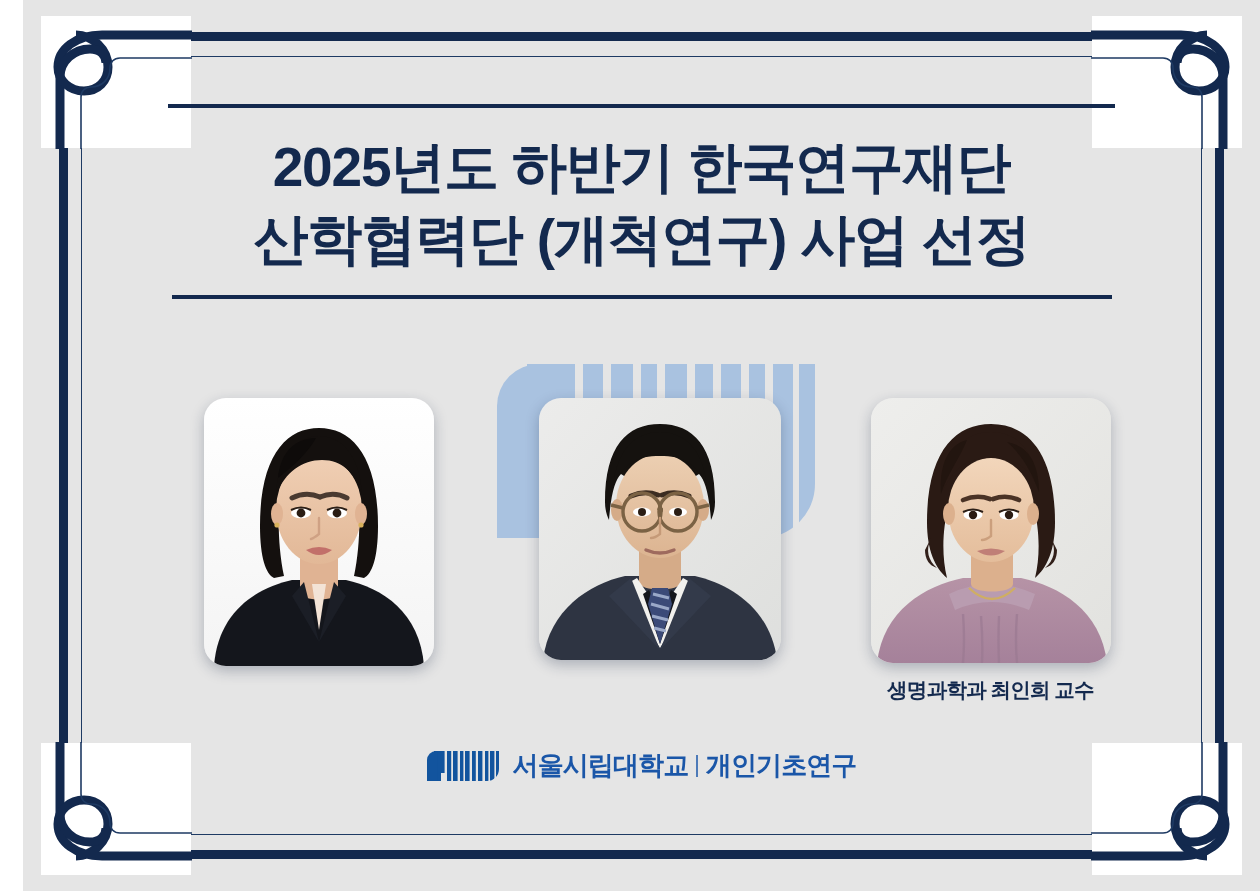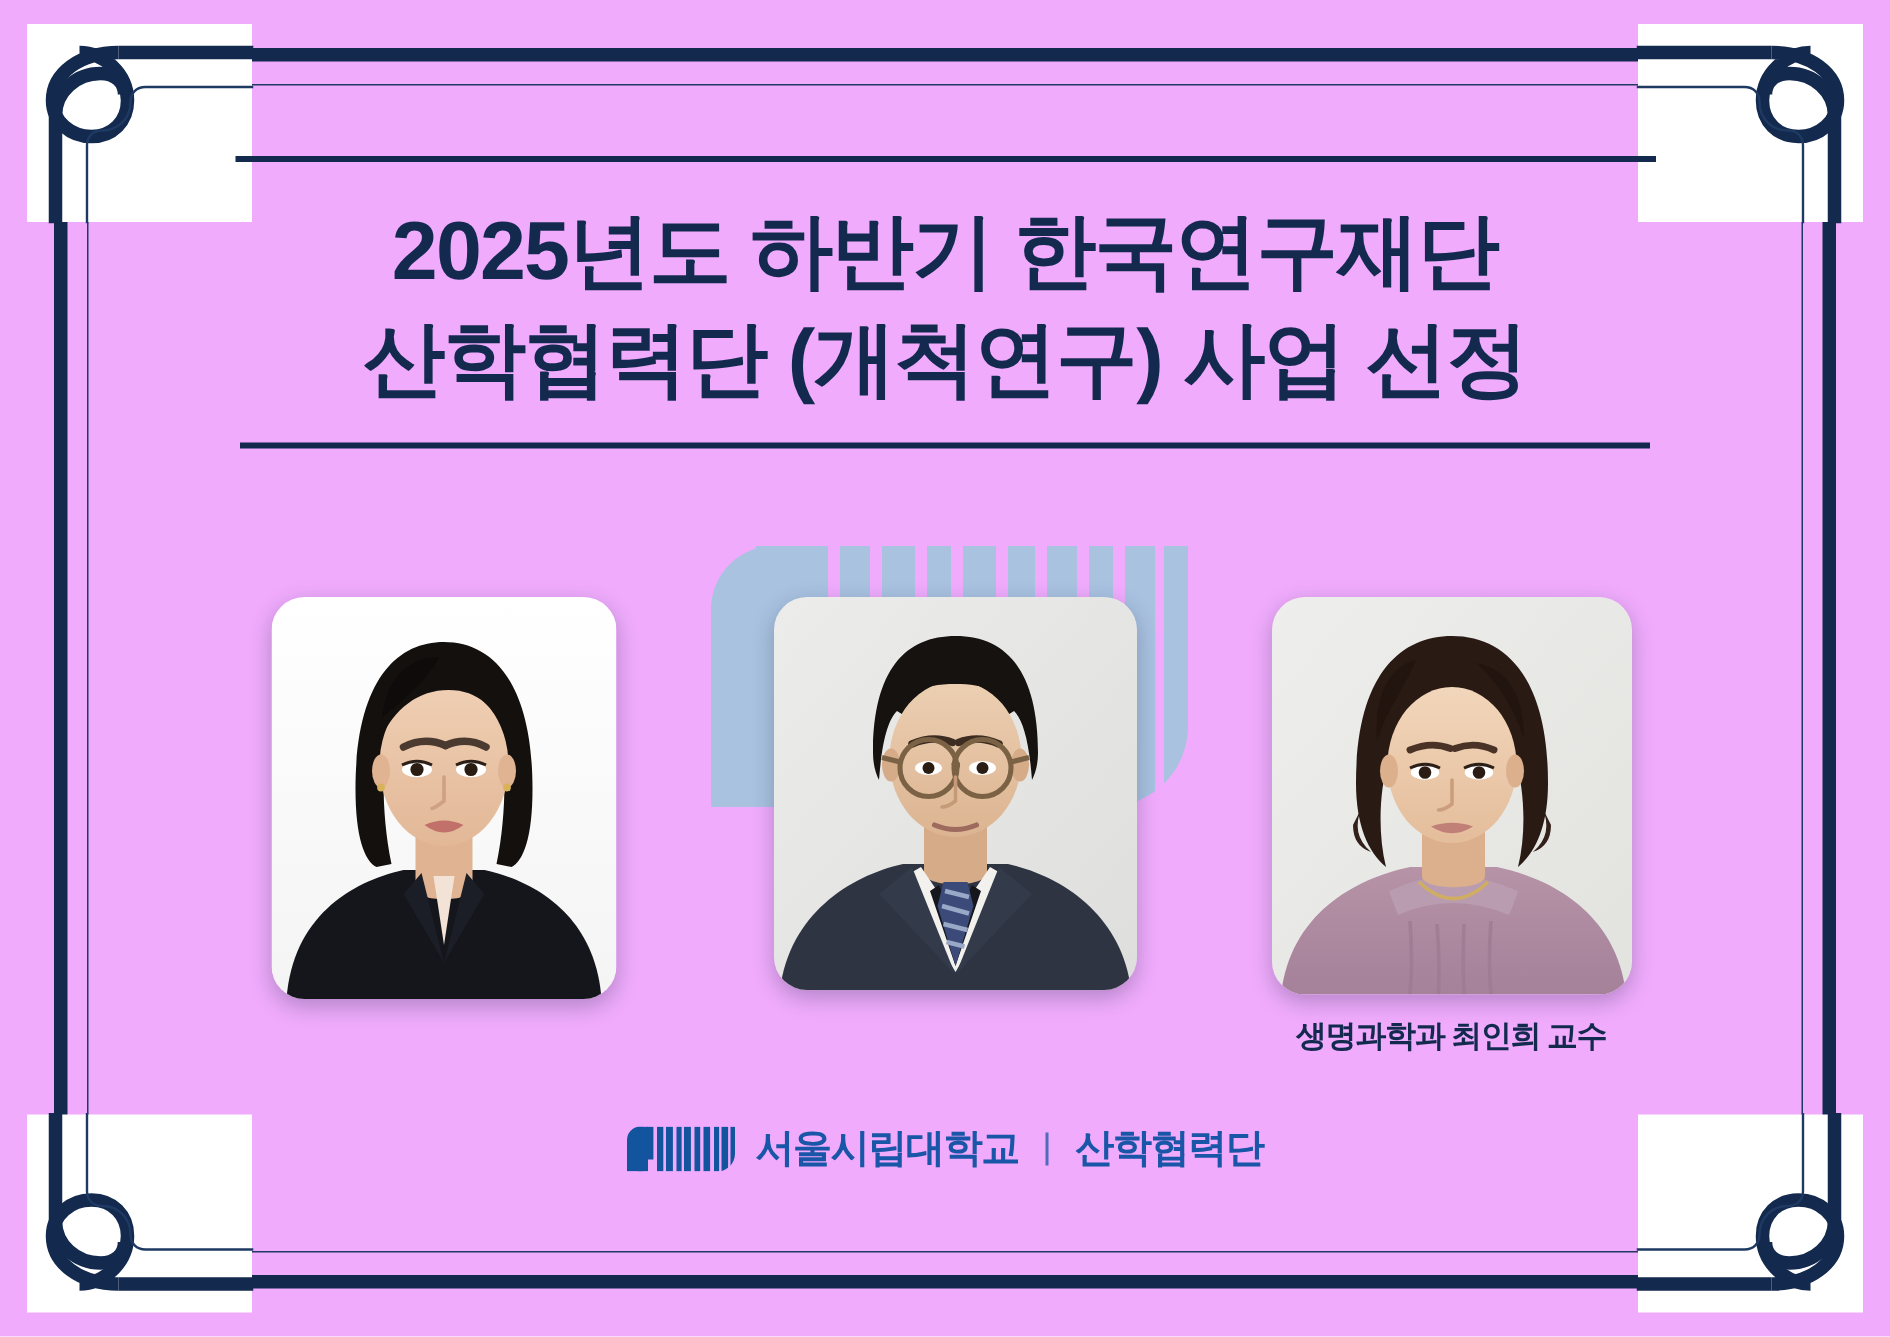--- a/index.html
+++ b/index.html
@@ -4,21 +4,21 @@
 <title>2025년도 하반기 한국연구재단 개인기초연구 (개척연구) 사업 선정</title>
 <style>
   html,body{margin:0;padding:0;background:#ffffff;}
   body{
     width:1260px;height:891px;overflow:hidden;position:relative;
     font-family:"Liberation Sans","DejaVu Sans",sans-serif;
     color:#13294e;
   }
 
   
-  .poster{position:absolute;inset:0;background:#f0abfc;}
+  .poster{position:absolute;inset:0;background:#e5e5e5;margin-left:23px;}
 
   
   .frame-outer{
     position:absolute;left:36px;top:32px;right:36px;bottom:32px;
     border:9px solid #13294e;
     box-sizing:border-box;
     pointer-events:none;
   }
   
   .frame-inner{
@@ -99,21 +99,21 @@
 
   
   .footer-logo{
     position:absolute;left:0;right:0;top:748px;
     display:flex;align-items:center;justify-content:center;gap:14px;
   }
   .logo-mark{width:72px;height:30px;display:block;}
   .logo-text{
     font-size:26px;font-weight:700;letter-spacing:-0.9px;
     color:#1a56a8;white-space:nowrap;
-    display:flex;align-items:center;gap:18px;
+    display:flex;align-items:center;gap:8px;
   }
   .logo-div{
     display:inline-block;width:1.6px;height:22px;background:#1a56a8;opacity:.75;
   }
 </style>
 </head>
 <body>
 
 <div class="poster">
 
@@ -426,17 +426,17 @@
           <rect x="51" y="0" width="4.4" height="30"></rect>
           <rect x="58" y="0" width="3.4" height="30"></rect>
           <rect x="63" y="0" width="4.4" height="30"></rect>
           <rect x="69" y="0" width="3" height="30"></rect>
         </g>
       </svg>
     </span>
     <span class="logo-text">
       <span>서울시립대학교</span>
       <span class="logo-div"></span>
-      <span>산학협력단</span>
+      <span>개인기초연구</span>
     </span>
   </div>
 
 </div>
 
 </body></html>

